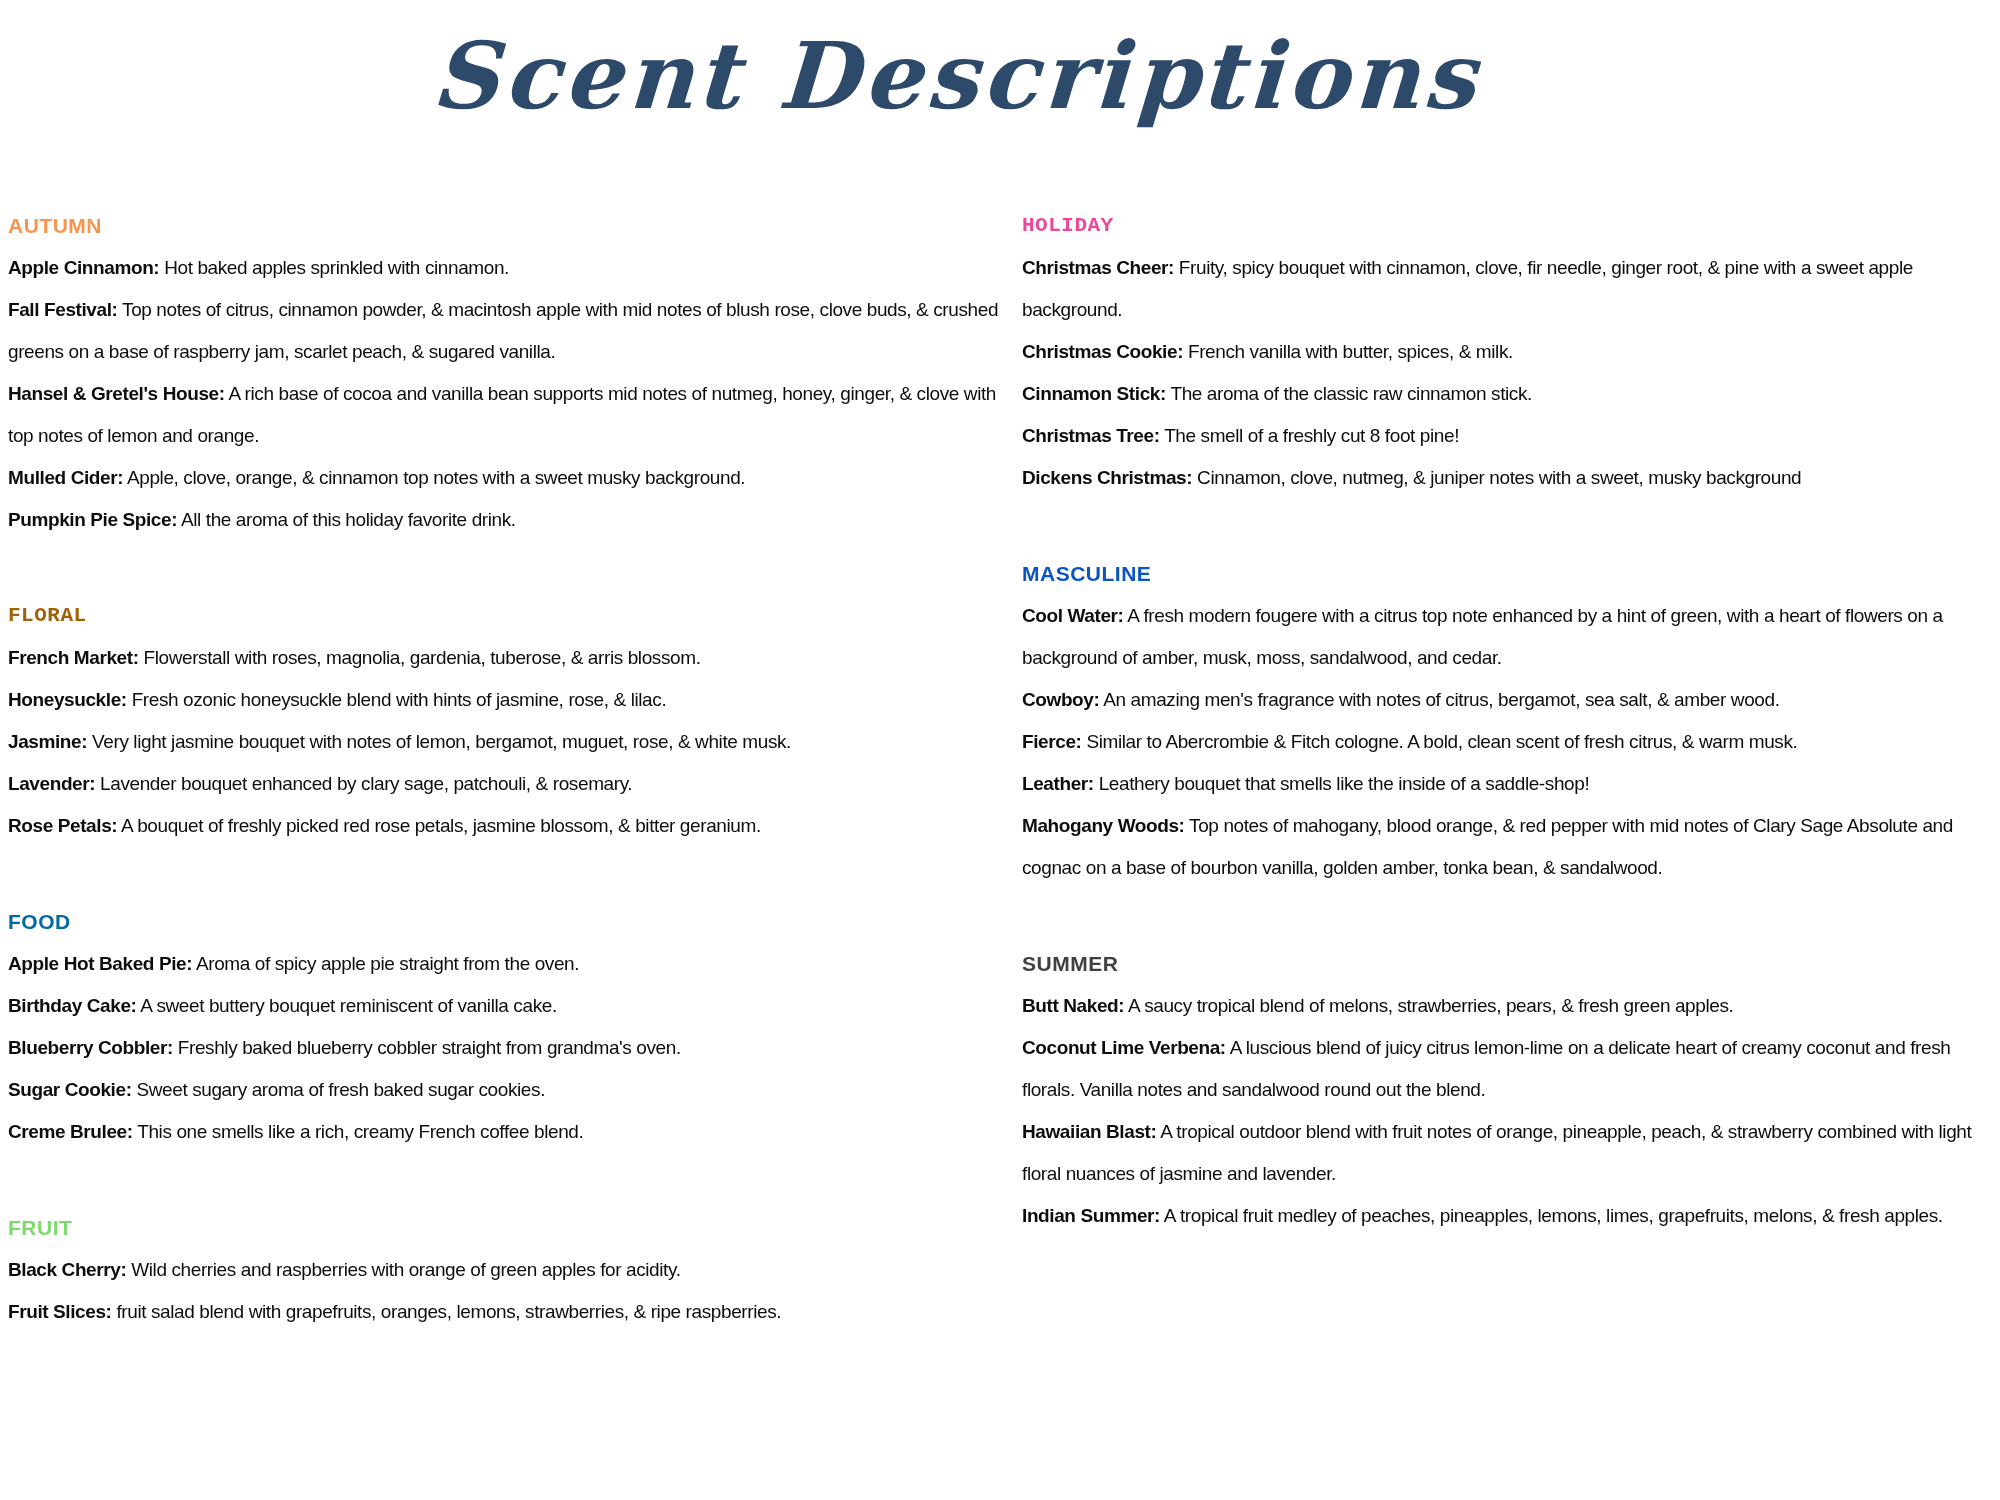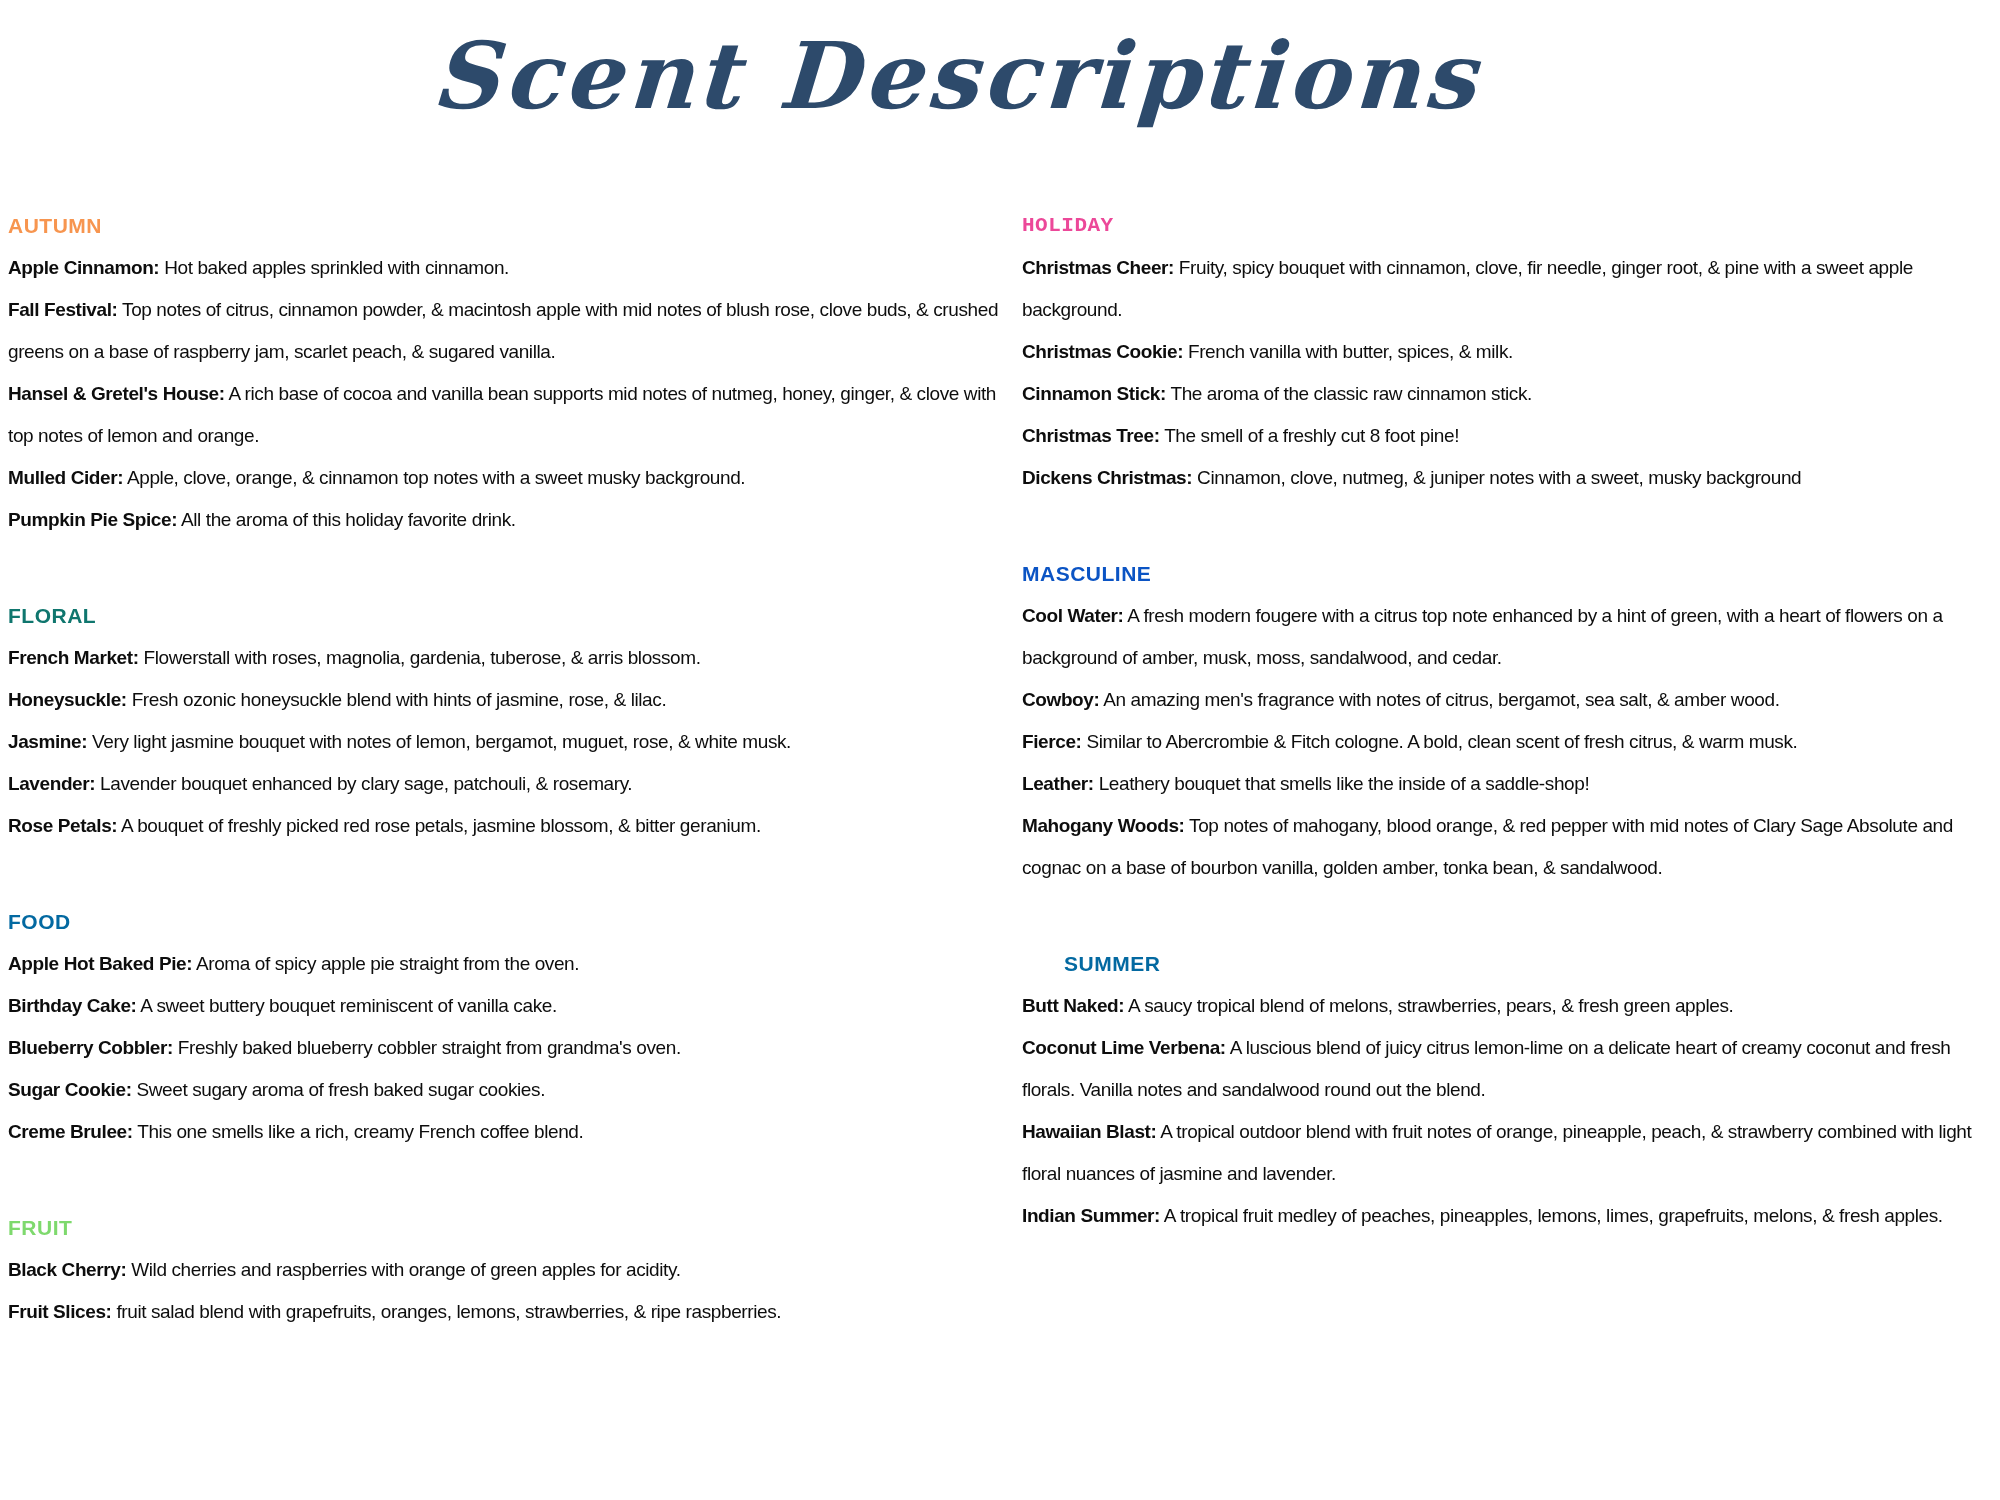--- a/index.html
+++ b/index.html
@@ -70,21 +70,21 @@
     <div class="column column-left">
         <div class="section">
           <h2 class="section-header" style="color: rgb(247, 149, 79);">AUTUMN</h2>
           <p class="entry"><span class="scent-name">Apple Cinnamon:</span><span class="scent-description"> Hot baked apples sprinkled with cinnamon.</span></p>
           <p class="entry"><span class="scent-name">Fall Festival:</span><span class="scent-description"> Top notes of citrus, cinnamon powder, &amp; macintosh apple with mid notes of blush rose, clove buds, &amp; crushed greens on a base of raspberry jam, scarlet peach, &amp; sugared vanilla.</span></p>
           <p class="entry"><span class="scent-name">Hansel &amp; Gretel's House:</span><span class="scent-description"> A rich base of cocoa and vanilla bean supports mid notes of nutmeg, honey, ginger, &amp; clove with top notes of lemon and orange.</span></p>
           <p class="entry"><span class="scent-name">Mulled Cider:</span><span class="scent-description"> Apple, clove, orange, &amp; cinnamon top notes with a sweet musky background.</span></p>
           <p class="entry"><span class="scent-name">Pumpkin Pie Spice:</span><span class="scent-description"> All the aroma of this holiday favorite drink.</span></p>
         </div>
         <div class="section">
-          <h2 class="section-header" style="color: #0f766e;">FLORAL</h2>
+          <h2 class="section-header" style="color: #a16207; font-family: Liberation Mono, monospace;">FLORAL</h2>
           <p class="entry"><span class="scent-name">French Market:</span><span class="scent-description"> Flowerstall with roses, magnolia, gardenia, tuberose, &amp; arris blossom.</span></p>
           <p class="entry"><span class="scent-name">Honeysuckle:</span><span class="scent-description"> Fresh ozonic honeysuckle blend with hints of jasmine, rose, &amp; lilac.</span></p>
           <p class="entry"><span class="scent-name">Jasmine:</span><span class="scent-description"> Very light jasmine bouquet with notes of lemon, bergamot, muguet, rose, &amp; white musk.</span></p>
           <p class="entry"><span class="scent-name">Lavender:</span><span class="scent-description"> Lavender bouquet enhanced by clary sage, patchouli, &amp; rosemary.</span></p>
           <p class="entry"><span class="scent-name">Rose Petals:</span><span class="scent-description"> A bouquet of freshly picked red rose petals, jasmine blossom, &amp; bitter geranium.</span></p>
         </div>
         <div class="section">
           <h2 class="section-header" style="color: #0369a1;">FOOD</h2>
           <p class="entry"><span class="scent-name">Apple Hot Baked Pie:</span><span class="scent-description"> Aroma of spicy apple pie straight from the oven.</span></p>
           <p class="entry"><span class="scent-name">Birthday Cake:</span><span class="scent-description"> A sweet buttery bouquet reminiscent of vanilla cake.</span></p>
@@ -109,21 +109,21 @@
         </div>
         <div class="section">
           <h2 class="section-header" style="color: rgb(11, 84, 196);">MASCULINE</h2>
           <p class="entry"><span class="scent-name">Cool Water:</span><span class="scent-description"> A fresh modern fougere with a citrus top note enhanced by a hint of green, with a heart of flowers on a background of amber, musk, moss, sandalwood, and cedar.</span></p>
           <p class="entry"><span class="scent-name">Cowboy:</span><span class="scent-description"> An amazing men's fragrance with notes of citrus, bergamot, sea salt, &amp; amber wood.</span></p>
           <p class="entry"><span class="scent-name">Fierce:</span><span class="scent-description"> Similar to Abercrombie &amp; Fitch cologne. A bold, clean scent of fresh citrus, &amp; warm musk.</span></p>
           <p class="entry"><span class="scent-name">Leather:</span><span class="scent-description"> Leathery bouquet that smells like the inside of a saddle-shop!</span></p>
           <p class="entry"><span class="scent-name">Mahogany Woods:</span><span class="scent-description"> Top notes of mahogany, blood orange, &amp; red pepper with mid notes of Clary Sage Absolute and cognac on a base of bourbon vanilla, golden amber, tonka bean, &amp; sandalwood.</span></p>
         </div>
         <div class="section">
-          <h2 class="section-header" style="color: #0369a1; margin-left: 42px;">SUMMER</h2>
+          <h2 class="section-header" style="color: #404040;">SUMMER</h2>
           <p class="entry"><span class="scent-name">Butt Naked:</span><span class="scent-description">  A saucy tropical blend of melons, strawberries, pears, &amp; fresh green apples.</span></p>
           <p class="entry"><span class="scent-name">Coconut Lime Verbena:</span><span class="scent-description"> A luscious blend of juicy citrus lemon-lime on a delicate heart of creamy coconut and fresh florals. Vanilla notes and sandalwood round out the blend.</span></p>
           <p class="entry"><span class="scent-name">Hawaiian Blast:</span><span class="scent-description"> A tropical outdoor blend with fruit notes of orange, pineapple, peach, &amp; strawberry combined with light floral nuances of jasmine and lavender.</span></p>
           <p class="entry"><span class="scent-name">Indian Summer:</span><span class="scent-description"> A tropical fruit medley of peaches, pineapples, lemons, limes, grapefruits, melons, &amp; fresh apples.</span></p>
         </div>
       </div>
   </div>
 </div>
 
 </body></html>

